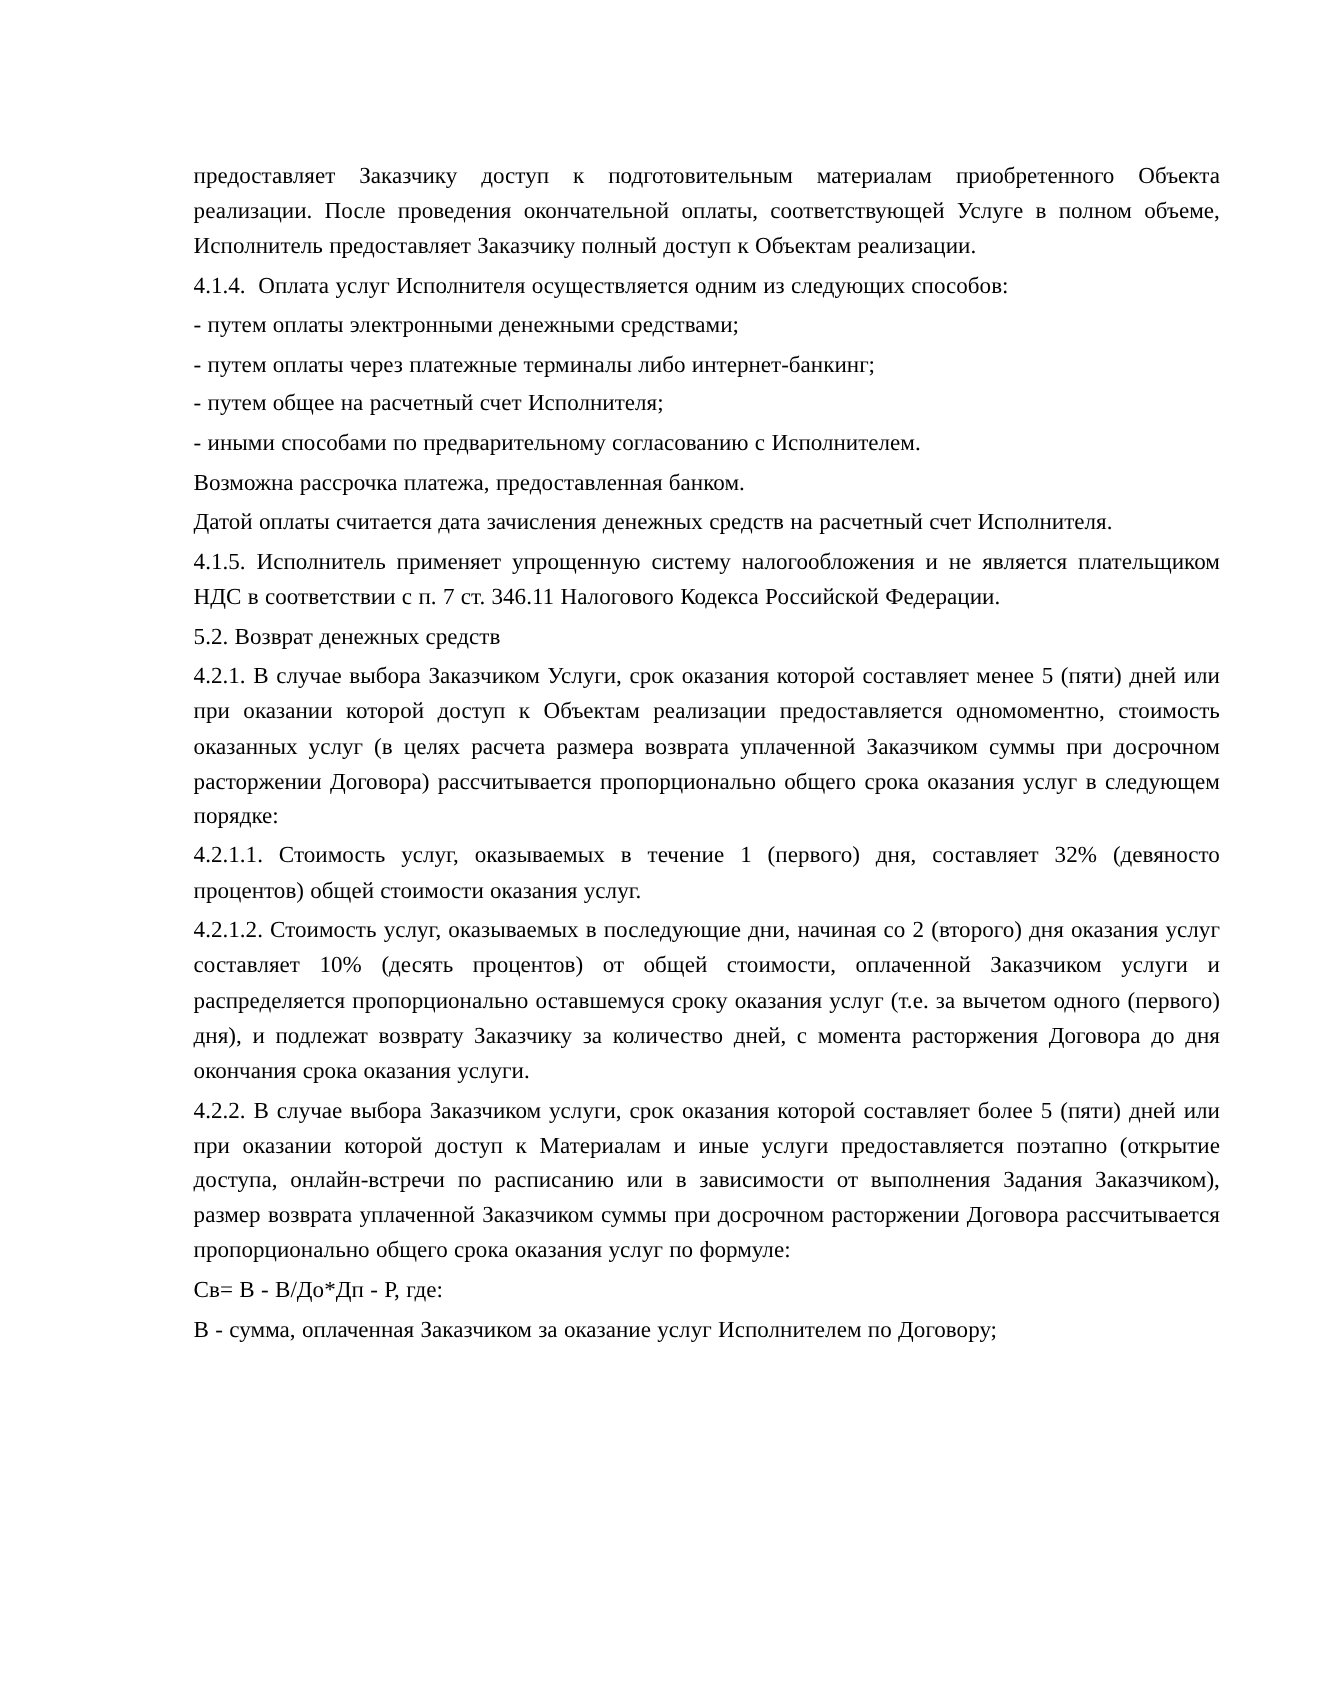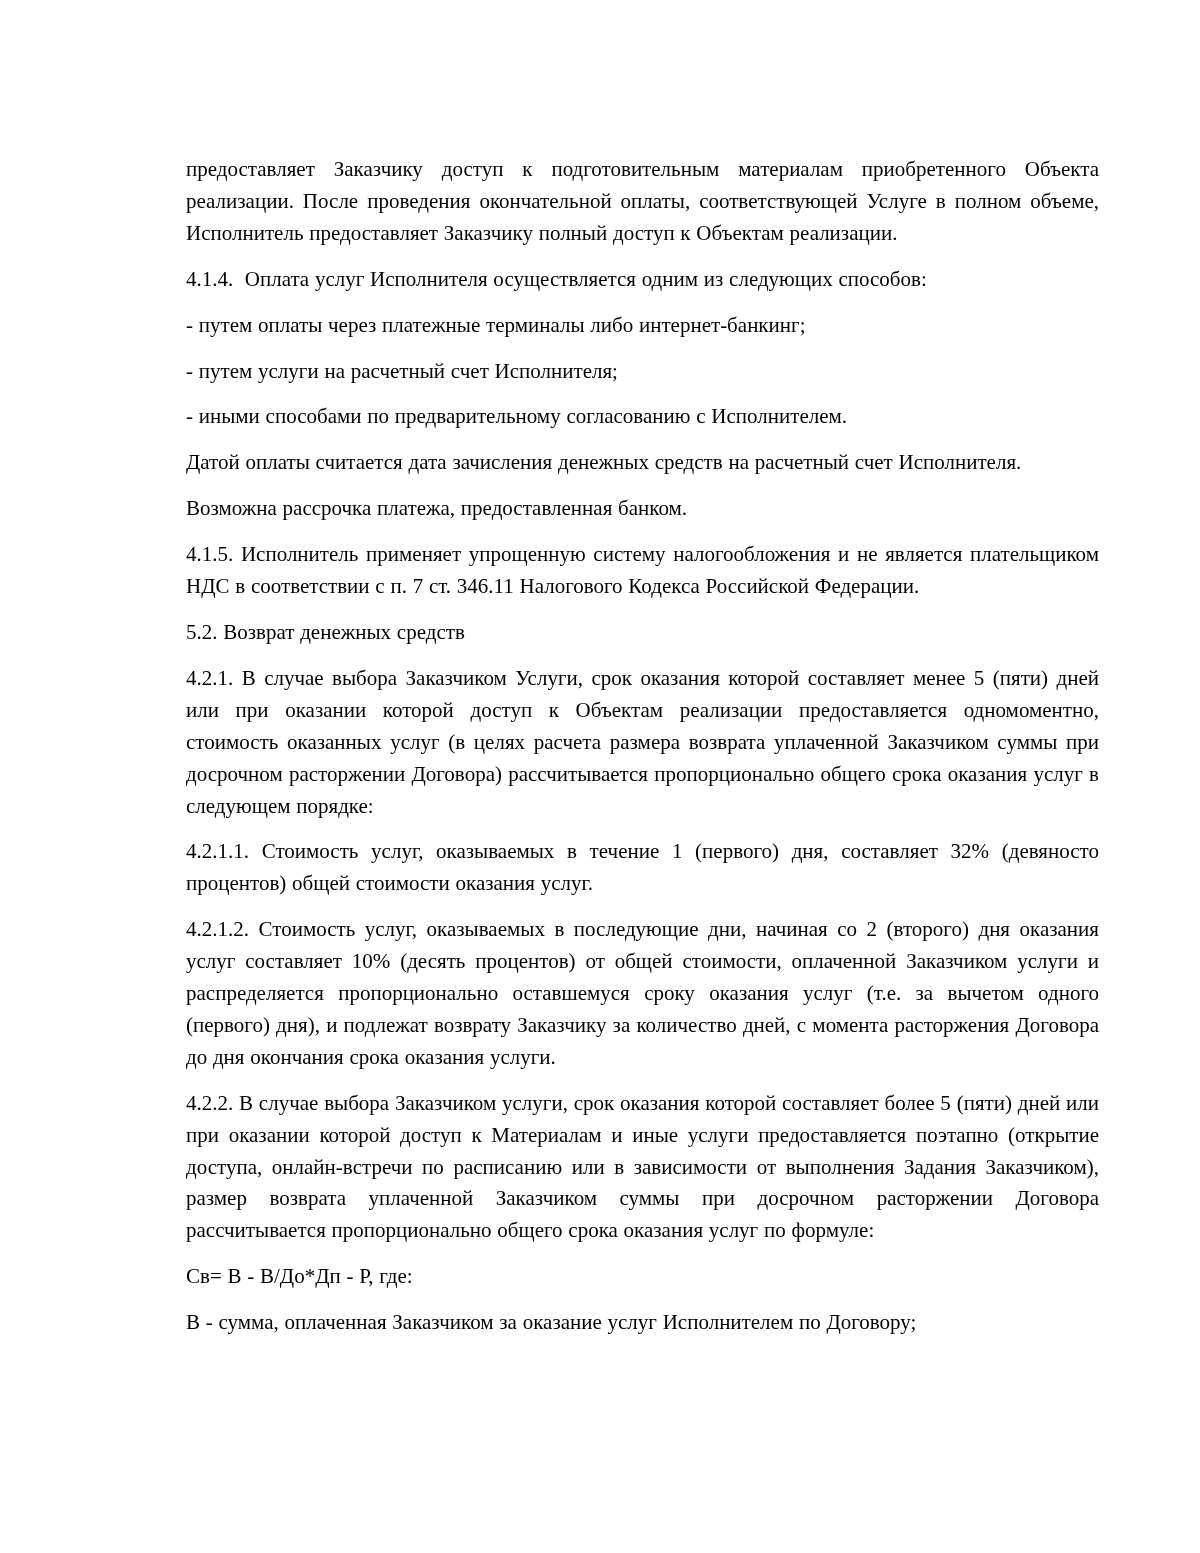--- a/index.html
+++ b/index.html
@@ -15,40 +15,41 @@
     color: #000000;
     overflow: hidden;
   }
   .page {
     position: absolute;
     left: 172px;
     top: 140px;
     width: 941px;
   }
   .para {
-    margin: 14px;
+    margin: 4px;
     padding: 0;
     font-size: 21px;
     line-height: 31.9px;
     text-align: justify;
     color: #000000;
     word-spacing: 0.5px;
   }
 </style>
 </head>
 <body>
 
 <div class="page">
   <p class="para">предоставляет Заказчику доступ к подготовительным материалам приобретенного Объекта реализации. После проведения окончательной оплаты, соответствующей Услуге в полном объеме, Исполнитель предоставляет Заказчику полный доступ к Объектам реализации.</p>
   <p class="para">4.1.4.&nbsp; Оплата услуг Исполнителя осуществляется одним из следующих способов:</p>
+  <p class="para">- путем оплаты электронными денежными средствами;</p>
   <p class="para">- путем оплаты через платежные терминалы либо интернет-банкинг;</p>
-  <p class="para">- путем услуги на расчетный счет Исполнителя;</p>
+  <p class="para">- путем общее на расчетный счет Исполнителя;</p>
   <p class="para">- иными способами по предварительному согласованию с Исполнителем.</p>
+  <p class="para">Возможна рассрочка платежа, предоставленная банком.</p>
   <p class="para">Датой оплаты считается дата зачисления денежных средств на расчетный счет Исполнителя.</p>
-  <p class="para">Возможна рассрочка платежа, предоставленная банком.</p>
   <p class="para">4.1.5. Исполнитель применяет упрощенную систему налогообложения и не является плательщиком НДС в соответствии с п. 7 ст. 346.11 Налогового Кодекса Российской Федерации.</p>
   <p class="para">5.2. Возврат денежных средств</p>
   <p class="para">4.2.1. В случае выбора Заказчиком Услуги, срок оказания которой составляет менее 5 (пяти) дней или при оказании которой доступ к Объектам реализации предоставляется одномоментно, стоимость оказанных услуг (в целях расчета размера возврата уплаченной Заказчиком суммы при досрочном расторжении Договора) рассчитывается пропорционально общего срока оказания услуг в следующем порядке:</p>
   <p class="para">4.2.1.1. Стоимость услуг, оказываемых в течение 1 (первого) дня, составляет 32% (девяносто процентов) общей стоимости оказания услуг.</p>
   <p class="para">4.2.1.2. Стоимость услуг, оказываемых в последующие дни, начиная со 2 (второго) дня оказания услуг составляет 10% (десять процентов) от общей стоимости, оплаченной Заказчиком услуги и распределяется пропорционально оставшемуся сроку оказания услуг (т.е. за вычетом одного (первого) дня), и подлежат возврату Заказчику за количество дней, с момента расторжения Договора до дня окончания срока оказания услуги.</p>
   <p class="para">4.2.2. В случае выбора Заказчиком услуги, срок оказания которой составляет более 5 (пяти) дней или при оказании которой доступ к Материалам и иные услуги предоставляется поэтапно (открытие доступа, онлайн-встречи по расписанию или в зависимости от выполнения Задания Заказчиком), размер возврата уплаченной Заказчиком суммы при досрочном расторжении Договора рассчитывается пропорционально общего срока оказания услуг по формуле:</p>
   <p class="para">Св= В - В/До*Дп - Р, где:</p>
   <p class="para">В - сумма, оплаченная Заказчиком за оказание услуг Исполнителем по Договору;</p>
 </div>
 

